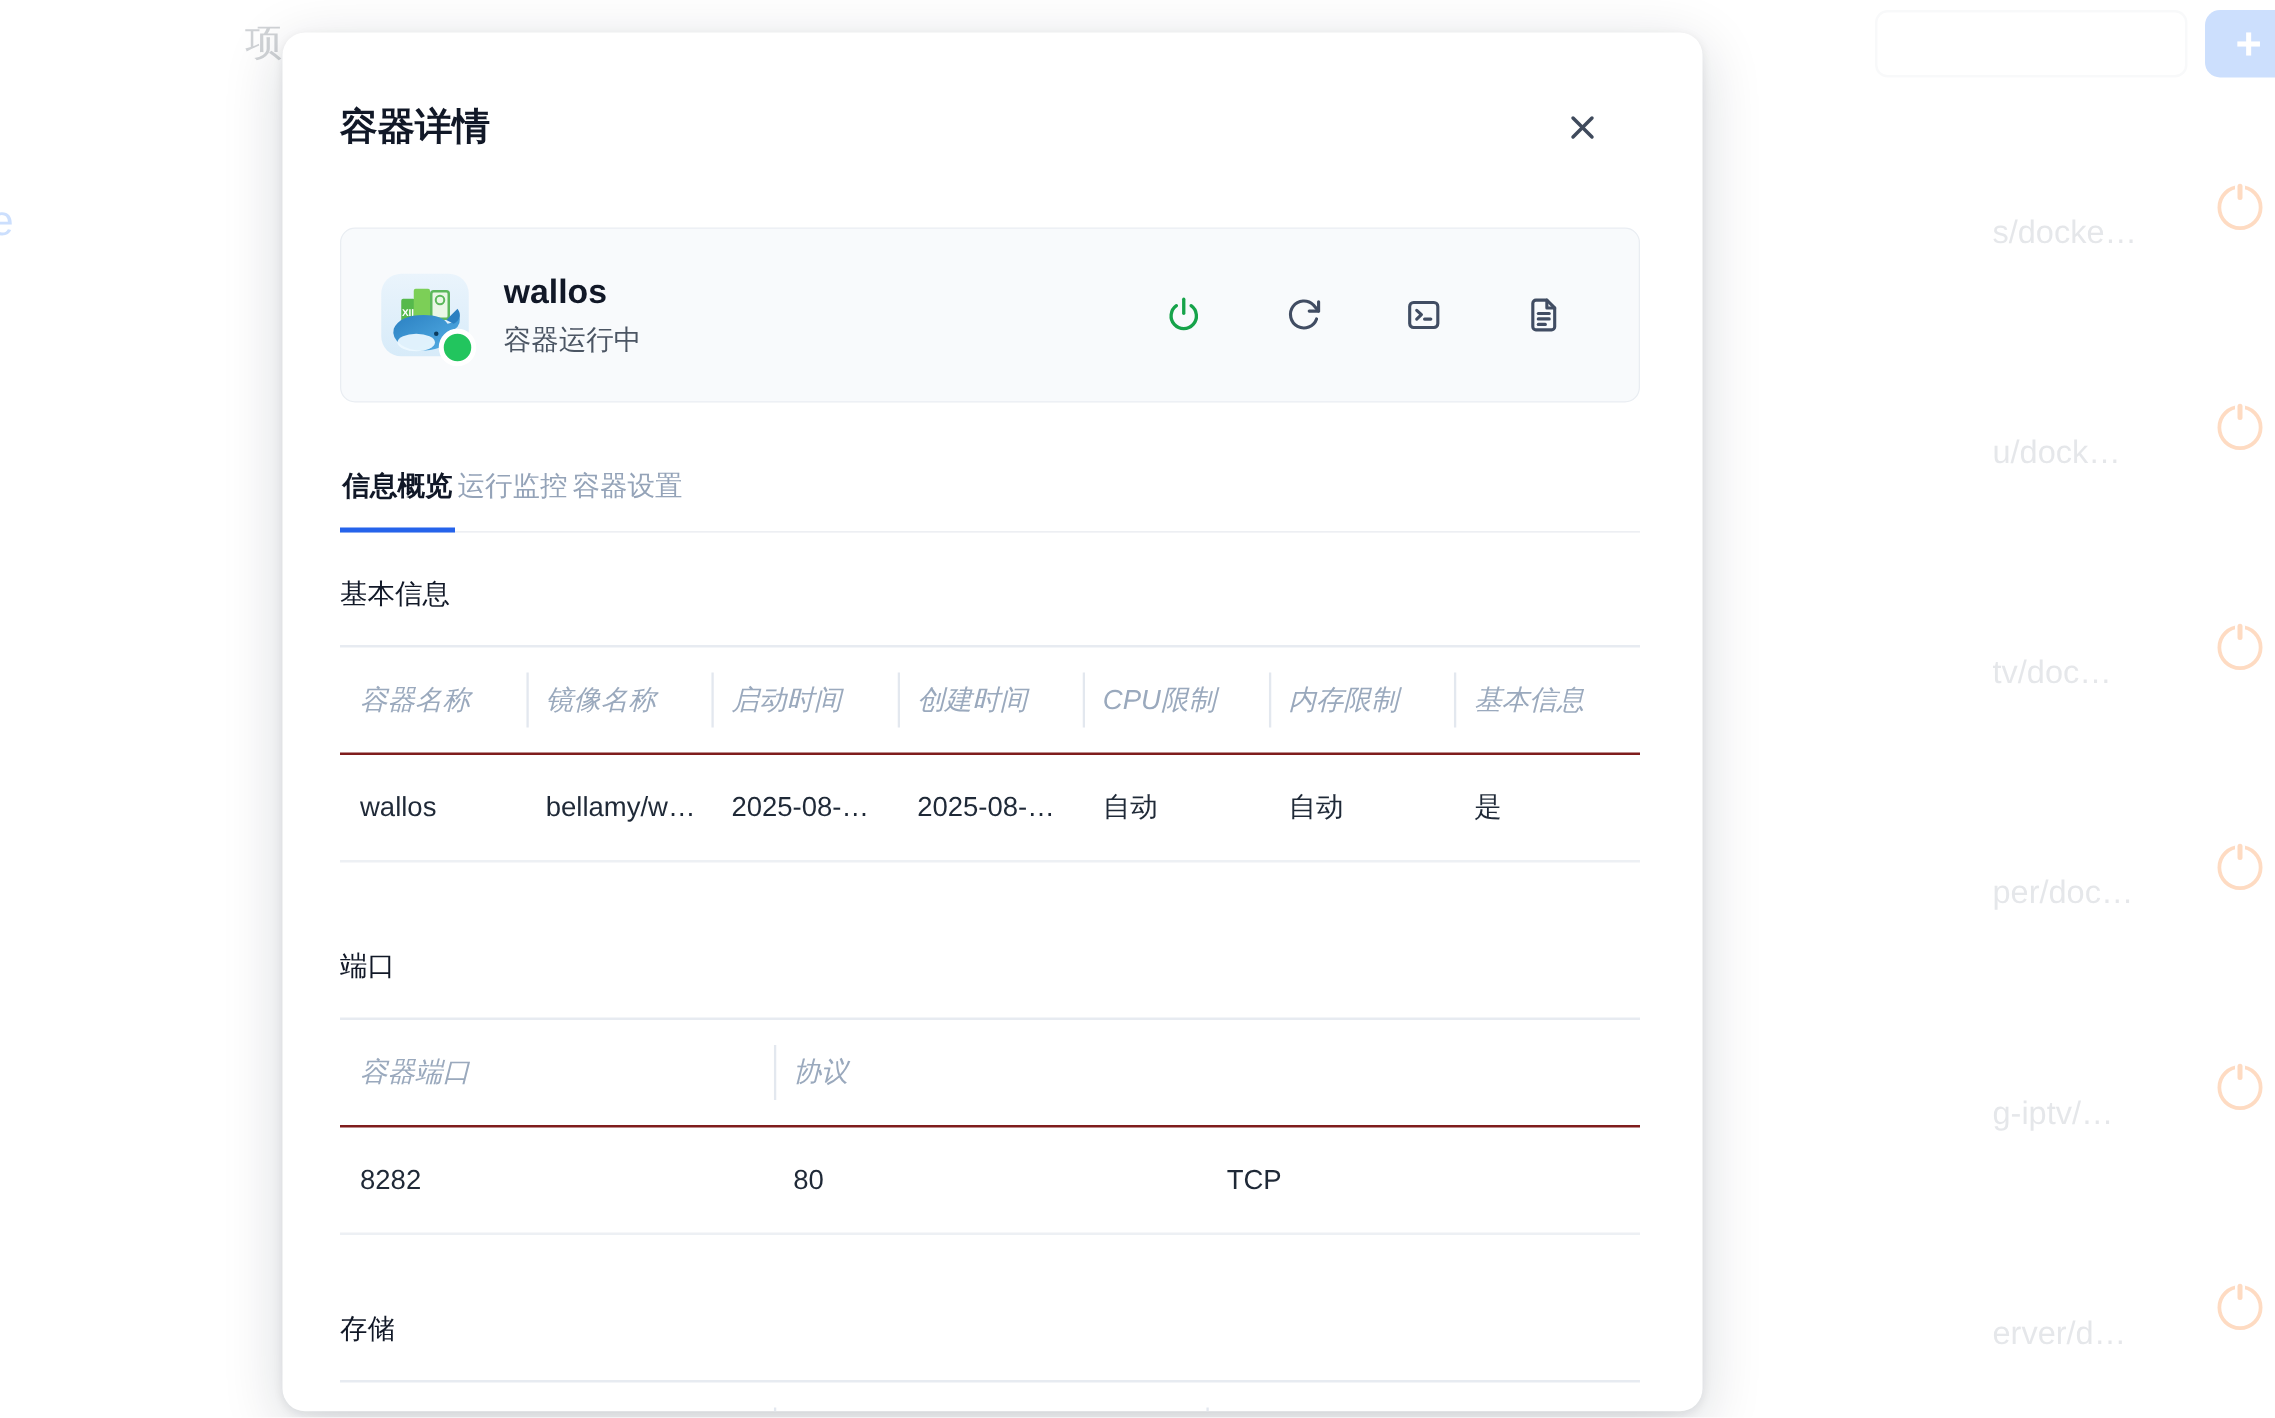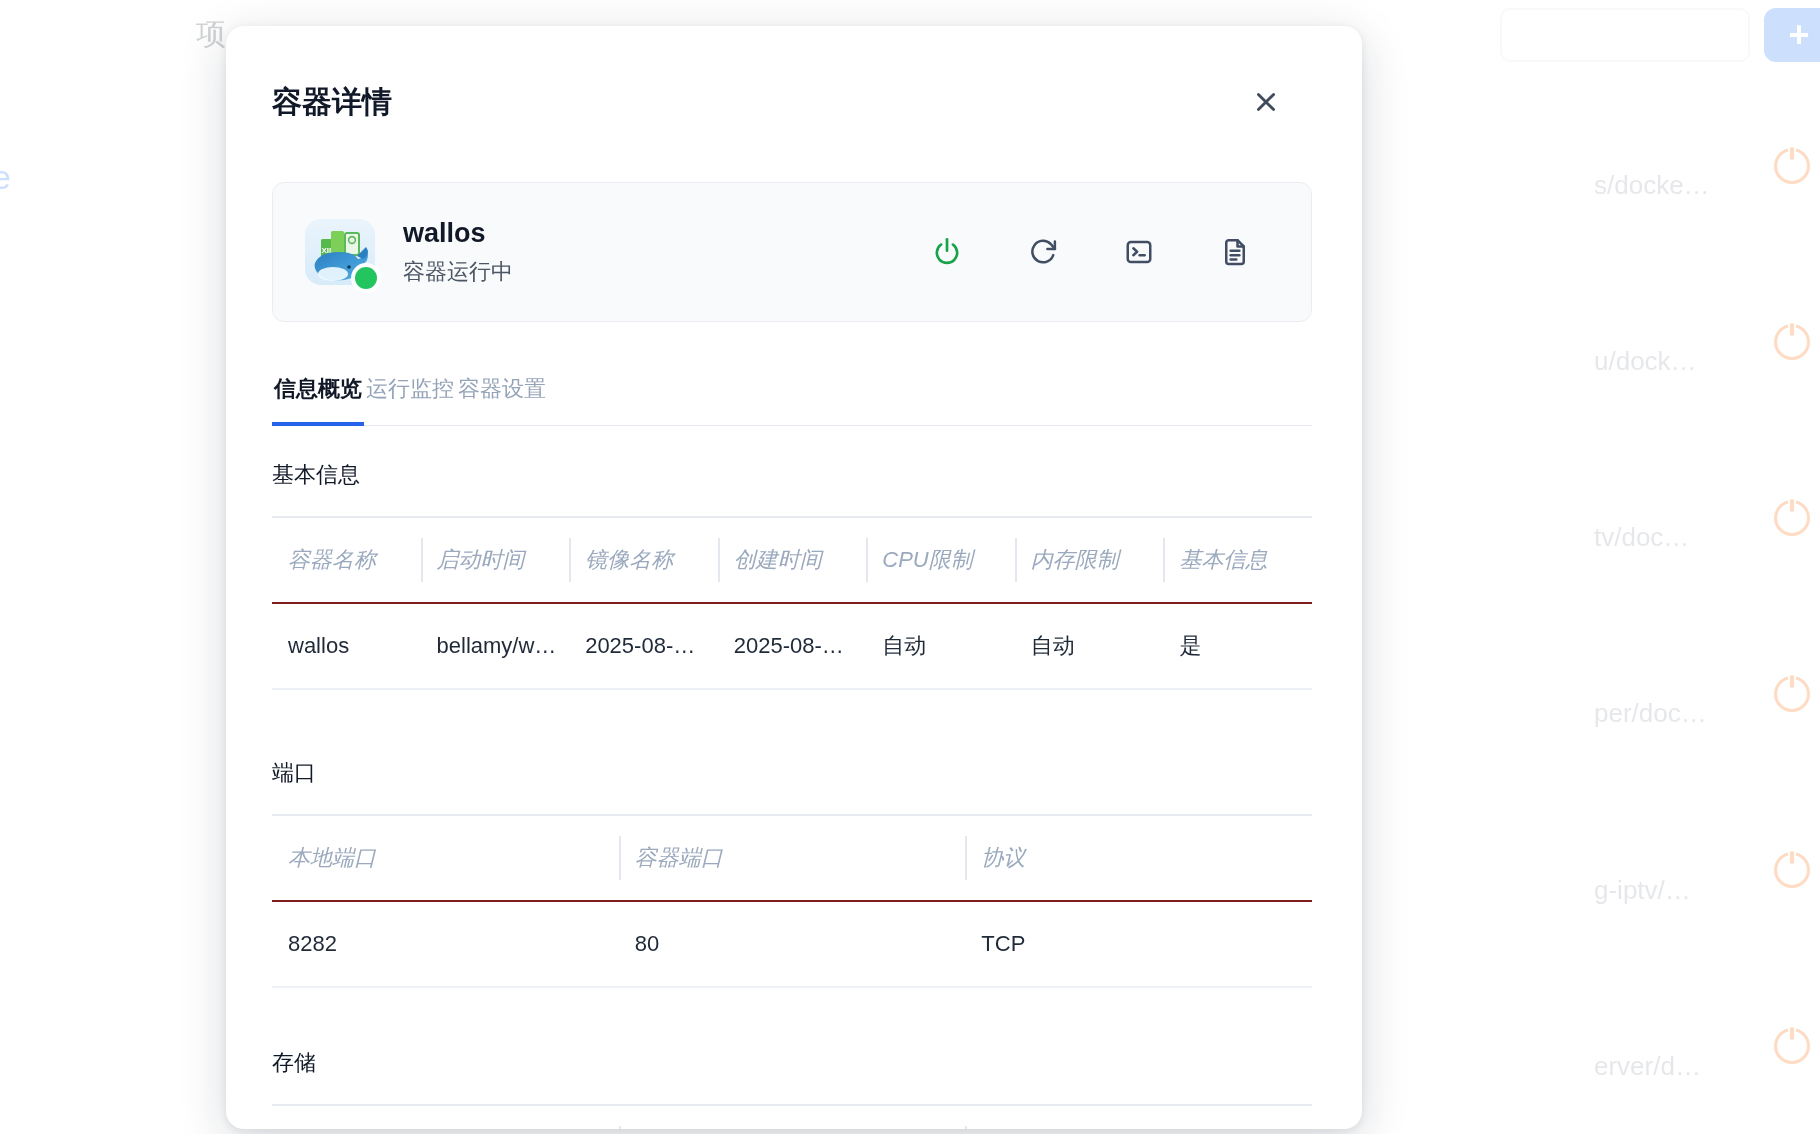--- a/index.html
+++ b/index.html
@@ -171,43 +171,42 @@
     <div class="tab active">信息概览</div>
     <div class="tab">运行监控</div>
     <div class="tab">容器设置</div>
   </div>
 
   <div class="sec-basic">
     <div class="section-title">基本信息</div>
     <div class="sec-divider"></div>
     <div class="grid7 thead">
       <div class="th">容器名称</div>
+      <div class="th">镜像名称</div>
       <div class="th">启动时间</div>
-      <div class="th">镜像名称</div>
       <div class="th">创建时间</div>
       <div class="th">CPU限制</div>
       <div class="th">内存限制</div>
       <div class="th">基本信息</div>
     </div>
     <div class="grid7 trow">
       <div class="td">wallos</div>
       <div class="td">bellamy/w…</div>
       <div class="td">2025-08-…</div>
       <div class="td">2025-08-…</div>
       <div class="td">自动</div>
       <div class="td">自动</div>
       <div class="td">是</div>
     </div>
   </div>
 
   <div class="sec-ports">
     <div class="section-title">端口</div>
     <div class="sec-divider"></div>
     <div class="grid3 thead">
-      <div class="th">本地端口</div>
       <div class="th">容器端口</div>
       <div class="th">协议</div>
     </div>
     <div class="grid3 trow">
       <div class="td">8282</div>
       <div class="td">80</div>
       <div class="td">TCP</div>
     </div>
   </div>
 

